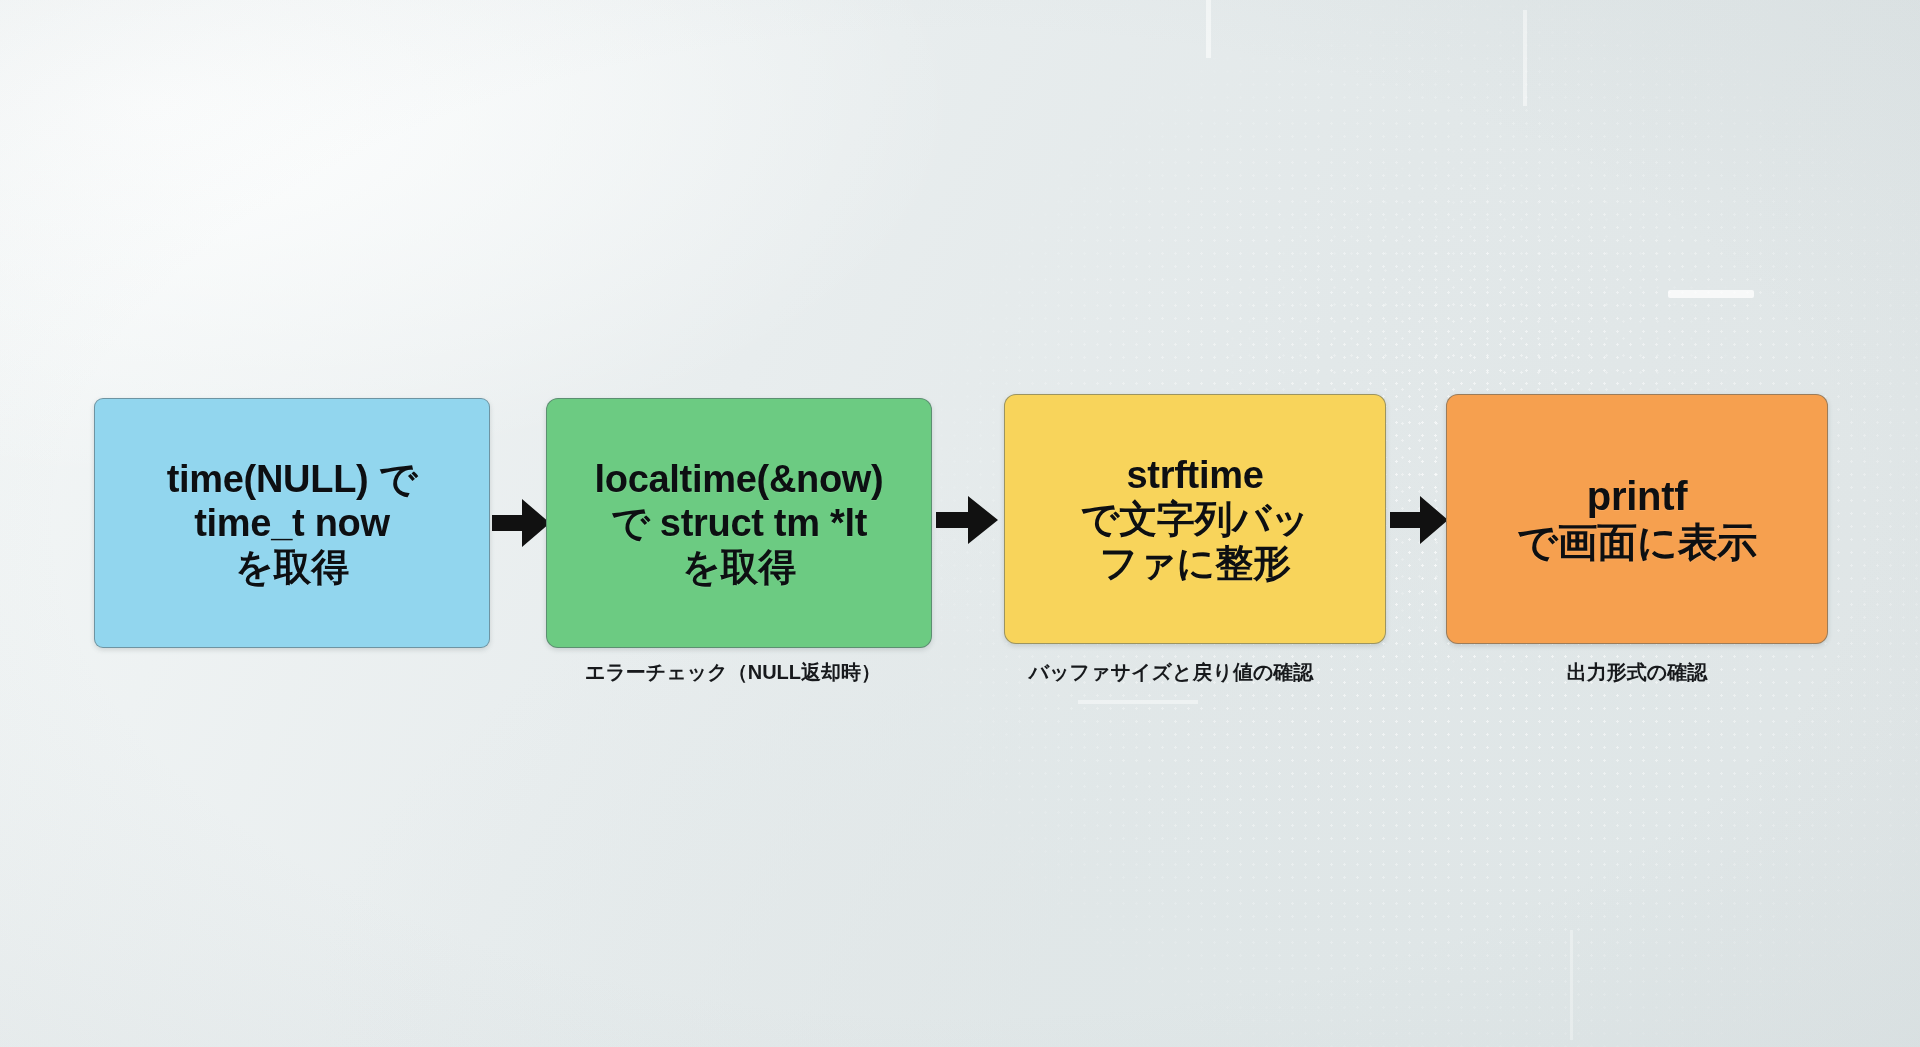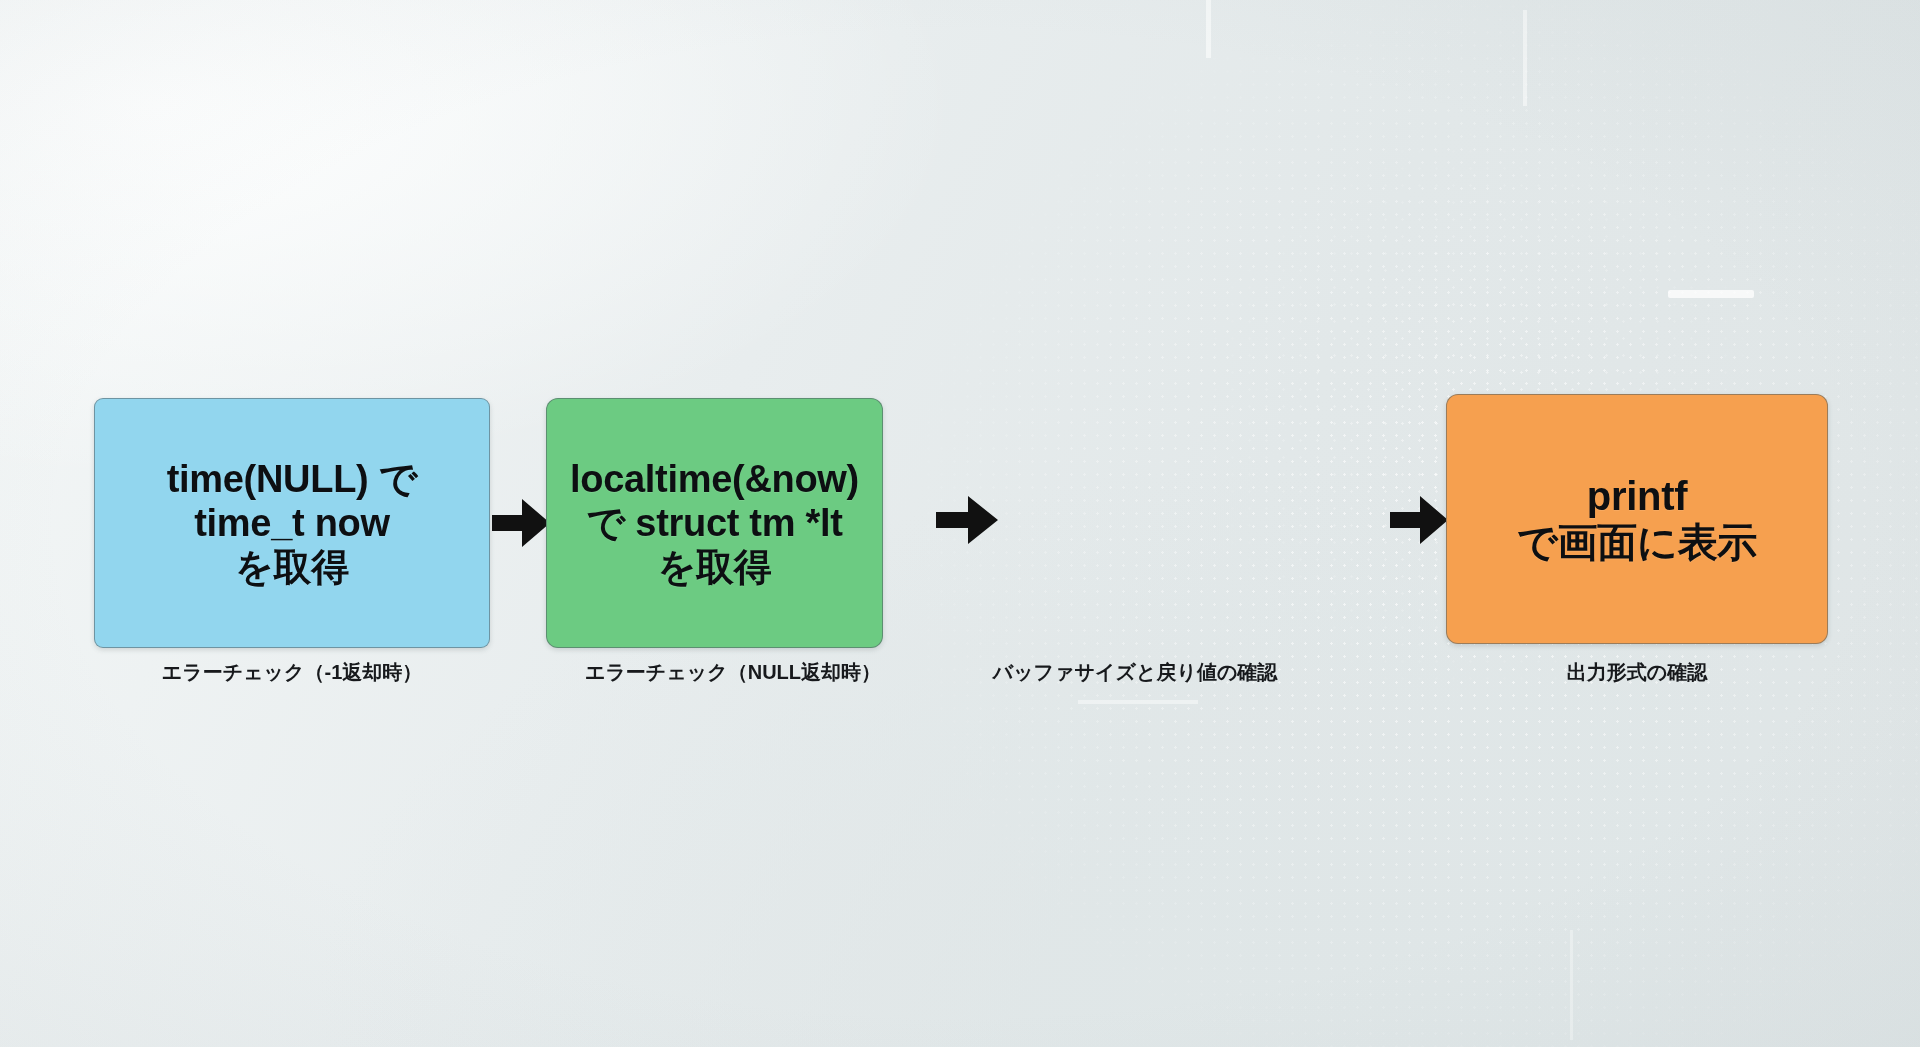--- a/index.html
+++ b/index.html
@@ -98,33 +98,33 @@
     text-align: center;
     font-weight: 700;
     font-size: 20px;
     color: #17191c;
     line-height: 1.2;
     white-space: nowrap;
   }
 
   
   #node-0 { left: 94px;  top: 398px; width: 396px; height: 250px; background: #92d6ee; border-radius: 9px; }
-  #node-1 { left: 546px; top: 398px; width: 337px; height: 250px; background: #6ccb82; }
+  #node-1 { left: 546px; top: 398px; width: 386px; height: 250px; background: #6ccb82; }
   #node-2 { left: 1004px; top: 394px; width: 382px; height: 250px; background: #f8d45b; }
   #node-3 { left: 1446px; top: 394px; width: 382px; height: 250px; background: #f6a04f; }
 
   #node-0 .node-label { font-size: 38px; }
   #node-1 .node-label { font-size: 38px; }
   #node-2 .node-label { font-size: 38px; }
   #node-3 .node-label { font-size: 40px; }
 
   
   #caption-0 { left: 94px;  top: 660px; width: 396px; }
   #caption-1 { left: 540px; top: 660px; width: 386px; }
-  #caption-2 { left: 944px; top: 660px; width: 382px; }
+  #caption-2 { left: 980px; top: 660px; width: 382px; }
   #caption-3 { left: 1446px; top: 660px; width: 382px; }
 
   
   .arrow {
     position: absolute;
     height: 56px;
   }
   .arrow svg { display: block; }
   #arrow-0 { left: 492px;  top: 495px; width: 58px; }
   #arrow-1 { left: 936px;  top: 492px; width: 62px; }
@@ -144,41 +144,45 @@
   <div id="vignette"></div>
 </div>
 
 <div id="flow">
 
   <div class="node" id="node-0" style="background: rgb(146, 214, 238);">
     <div class="node-label">time(NULL) で
 time_t now
 を取得</div>
   </div>
-  <div class="caption" id="caption-0">エラーチェック（-1返却時）</div>
 
   <div class="arrow" id="arrow-0">
     <svg width="58" height="56" viewBox="0 0 58 56" aria-hidden="true">
       <polygon points="0,20 30,20 30,4 58,28 30,52 30,36 0,36" fill="#111111"></polygon>
     </svg>
   </div>
 
   <div class="node" id="node-1" style="background: rgb(108, 203, 130);">
     <div class="node-label">localtime(&amp;now)
 で struct tm *lt
 を取得</div>
   </div>
   <div class="caption" id="caption-1">エラーチェック（NULL返却時）</div>
 
   <div class="arrow" id="arrow-1">
     <svg width="62" height="56" viewBox="0 0 62 56" aria-hidden="true">
       <polygon points="0,20 32,20 32,4 62,28 32,52 32,36 0,36" fill="#111111"></polygon>
     </svg>
   </div>
 
+  <div class="node" id="node-2" style="background: rgb(248, 212, 91);">
+    <div class="node-label">strftime
+で文字列バッ
+ファに整形</div>
+  </div>
   <div class="caption" id="caption-2">バッファサイズと戻り値の確認</div>
 
   <div class="arrow" id="arrow-2">
     <svg width="58" height="56" viewBox="0 0 58 56" aria-hidden="true">
       <polygon points="0,20 30,20 30,4 58,28 30,52 30,36 0,36" fill="#111111"></polygon>
     </svg>
   </div>
 
   <div class="node" id="node-3" style="background: rgb(246, 160, 79);">
     <div class="node-label">printf

